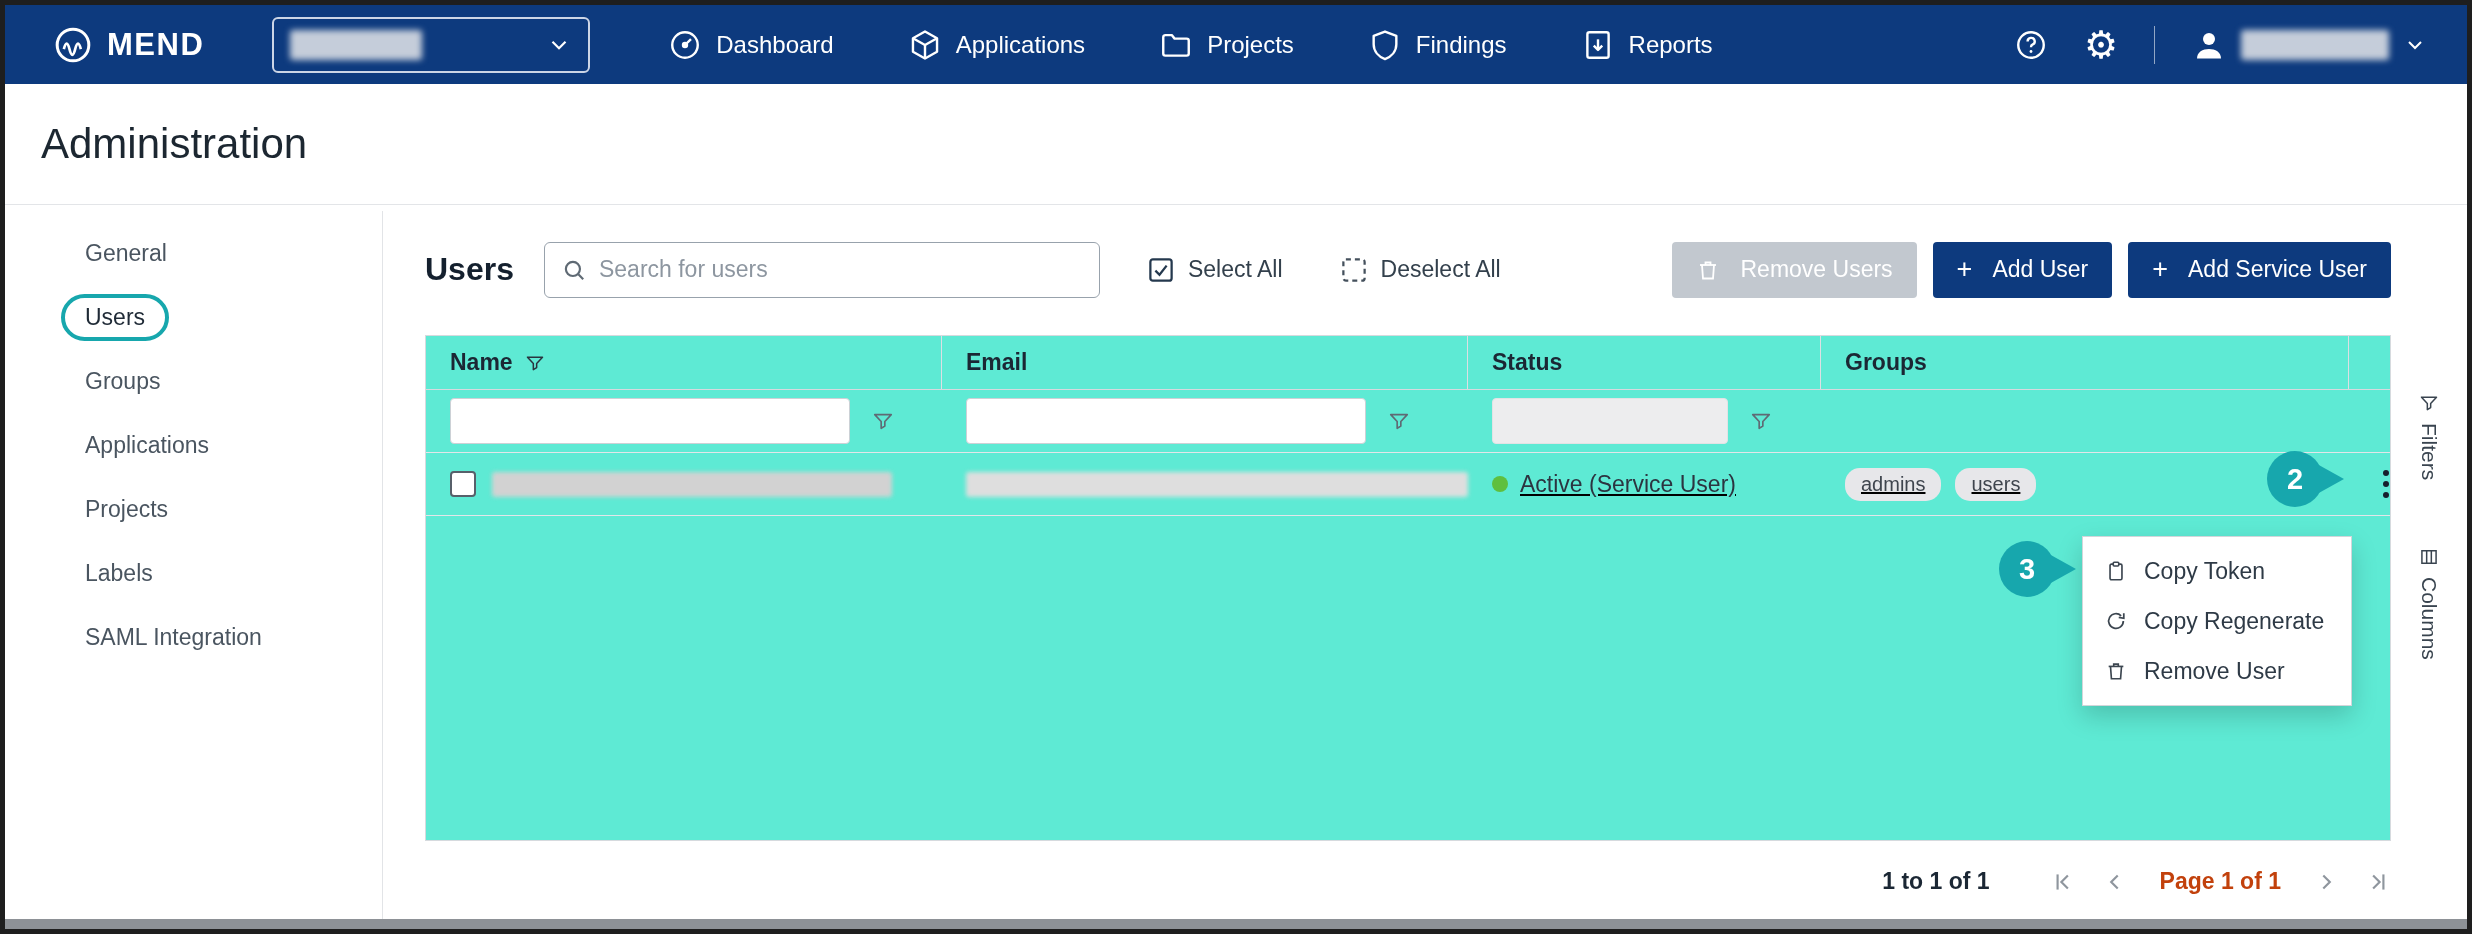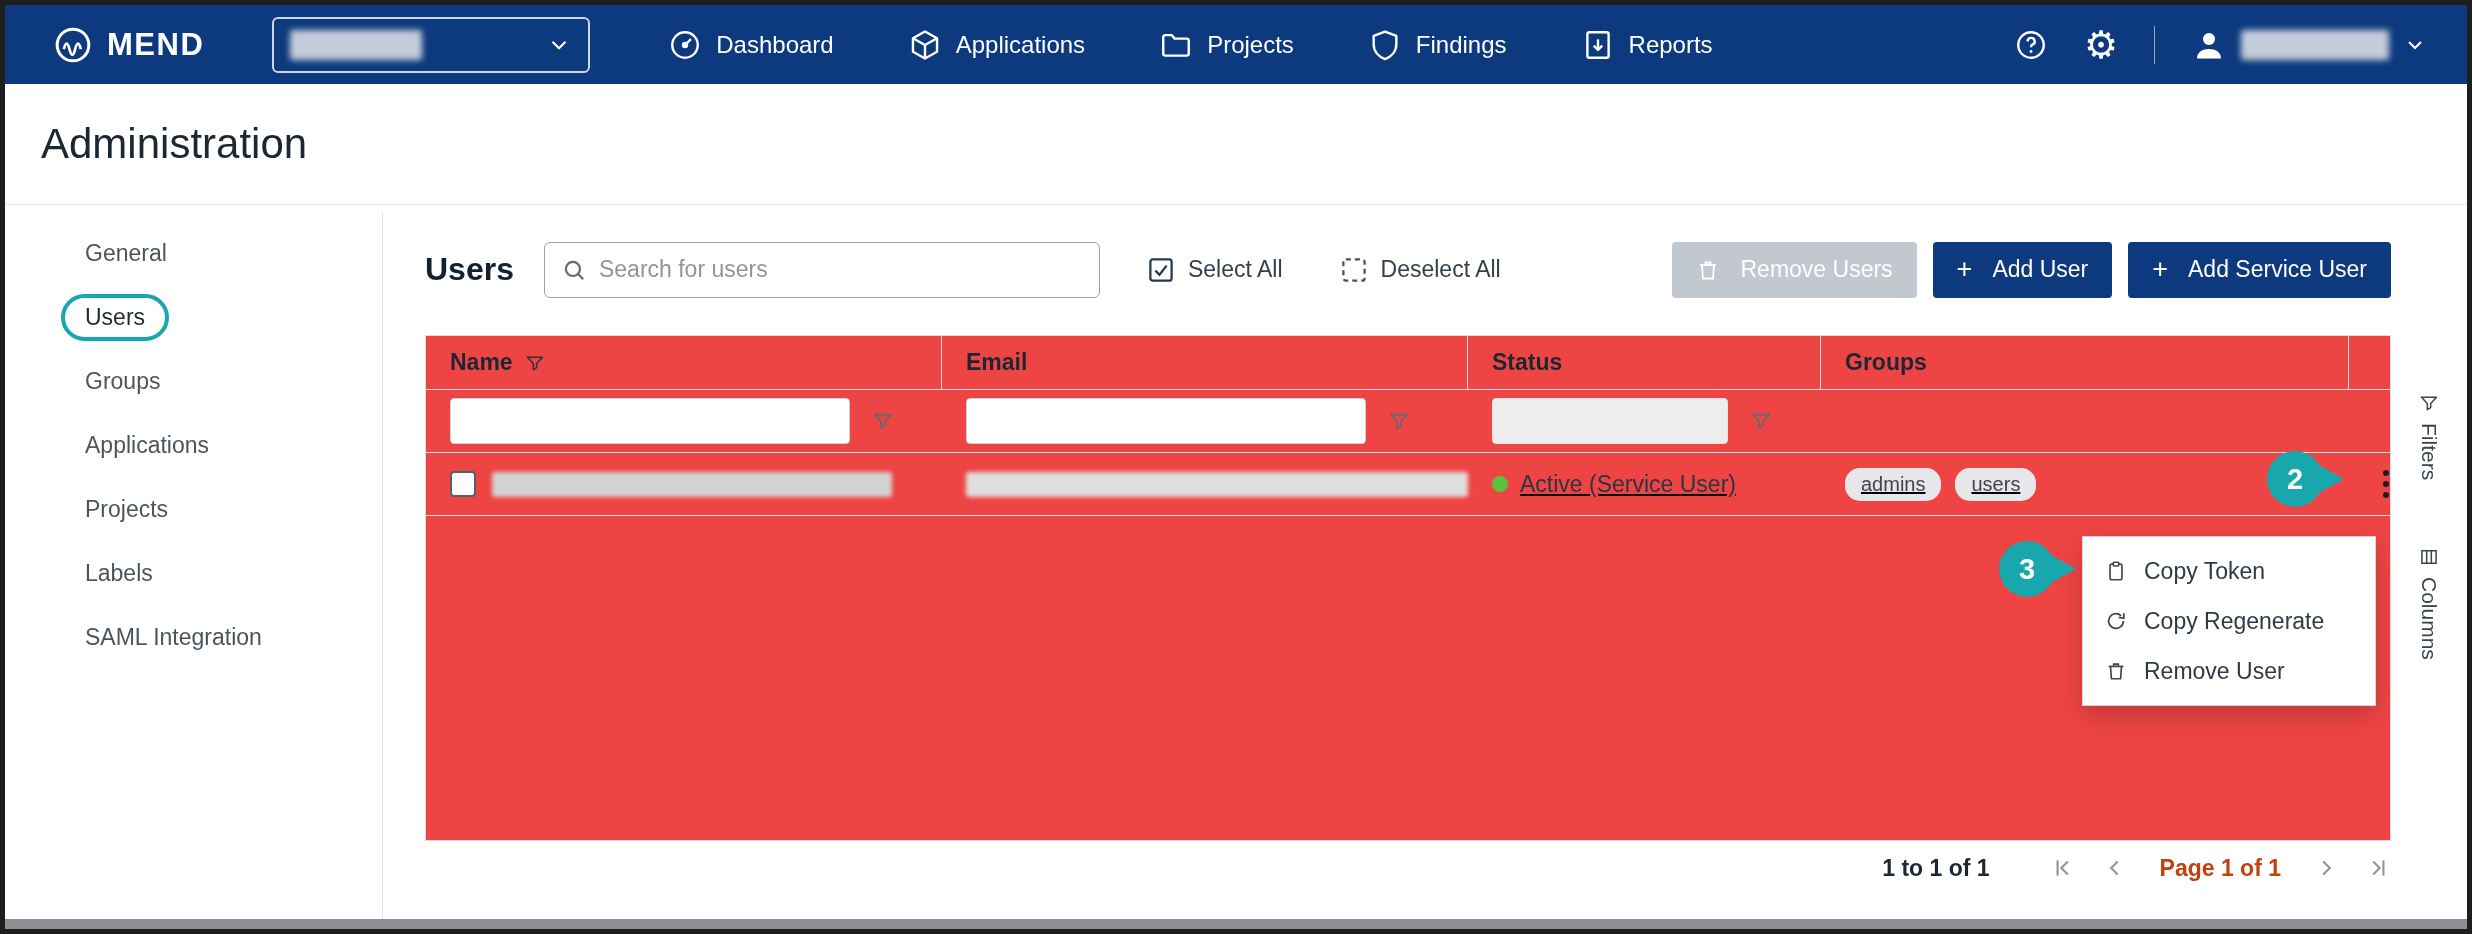--- a/index.html
+++ b/index.html
@@ -44,21 +44,21 @@
   .sel-group { display:flex; align-items:center; gap:12px; margin-left:46px; font-size:23px; color:#33404c; cursor:pointer; }
   .sel-group.second { margin-left:56px; }
   .toolbar .spacer { flex:1; }
   .btn { height:56px; border:none; border-radius:4px; font-size:23px; display:inline-flex; align-items:center; padding:0 24px; gap:20px; color:#fff; font-family:inherit; cursor:pointer; }
   .btn.disabled { background:#c2c8cf; cursor:default; }
   .btn.primary { background:#0d3a7e; }
   .btn + .btn { margin-left:16px; }
   .plus { font-size:27px; font-weight:400; line-height:1; }
 
   
-  .table-box { position:absolute; top:124px; left:42px; right:76px; bottom:78px; border:1px solid #d6dade; background:#ef4444; }
+  .table-box { position:absolute; top:124px; left:42px; right:76px; bottom:78px; border:1px solid #d6dade; background:#5eead4; }
   .t-head { display:flex; height:54px; border-bottom:1px solid #d6dade; }
   .t-head .cell { display:flex; align-items:center; padding-left:24px; gap:12px; font-weight:700; font-size:23px; color:#1b2734; border-right:1px solid #dcdfe3; }
   .t-head .cell:last-child { border-right:none; }
   .col-name { width:516px; flex:none; } .col-email { width:526px; flex:none; }
   .col-status { width:353px; flex:none; } .col-groups { width:528px; flex:none; }
   .col-actions { flex:1; }
   .t-filter { display:flex; height:63px; border-bottom:1px solid #e3e6e9; align-items:center; }
   .t-filter .cell, .t-row .cell { display:flex; align-items:center; padding-left:24px;text-decoration:underline; }
   .f-input { height:46px; border:1px solid #ccd1d6; border-radius:4px; width:400px; font-size:22px; padding:0 12px; font-family:inherit; outline:none; color:#333; }
   .f-input.disabled { background:#ededee; border-color:#e2e3e5; width:236px; }
@@ -75,27 +75,27 @@
   .kebab i { width:6px; height:6px; border-radius:50%; background:#16202c; display:block; }
 
   
   .side-strip { position:absolute; top:124px; right:0; width:76px; bottom:78px; }
   .v-tab { position:absolute; left:50%; transform:translateX(-50%); display:flex; flex-direction:column; align-items:center; gap:10px; color:#39444f; font-size:21px; cursor:pointer; }
   .v-tab .vlabel { writing-mode:vertical-rl; }
   .v-tab.filters { top:58px; }
   .v-tab.columns { top:212px; }
 
   
-  .pagination { position:absolute; bottom:24px; right:76px; height:40px; display:flex; align-items:flex-start; gap:26px; }
+  .pagination { position:absolute; bottom:24px; right:76px; height:40px; display:flex; align-items:flex-end; gap:26px; }
   .pg-range { font-weight:700; font-size:23px; color:#1b2734; margin-right:34px; }
   .pg-page { font-size:23px; color:#c2410c; font-weight:600; margin:0 6px; }
   .pg-icon { color:#8f969e; display:flex; align-items:center; cursor:pointer; }
 
   
-  .ctx-menu { position:absolute; left:1699px; top:325px; width:294px; background:#fff; border:1px solid #d2d6da; box-shadow:0 10px 24px rgba(0,0,0,.18); padding:9px 0; z-index:20; }
+  .ctx-menu { position:absolute; left:1699px; top:325px; width:270px; background:#fff; border:1px solid #d2d6da; box-shadow:0 10px 24px rgba(0,0,0,.18); padding:9px 0; z-index:20; }
   .ctx-item { display:flex; align-items:center; gap:17px; padding:0 22px; height:50px; font-size:23px; color:#2e3a46; cursor:pointer; }
   .ctx-item svg { color:#3c4650; flex:none; }
 
   
   .badge { position:absolute; width:56px; height:56px; border-radius:50%; background:#17a7ad; color:#fff; font-size:29px; font-weight:700; display:flex; align-items:center; justify-content:center; z-index:30; }
   .badge::after { content:""; position:absolute; left:50px; top:50%; transform:translateY(-50%); border-top:15px solid transparent; border-bottom:15px solid transparent; border-left:27px solid #17a7ad; }
   .badge.step2 { left:2262px; top:446px; }
   .badge.step3 { left:1994px; top:536px; }
 
   svg { display:block; }

